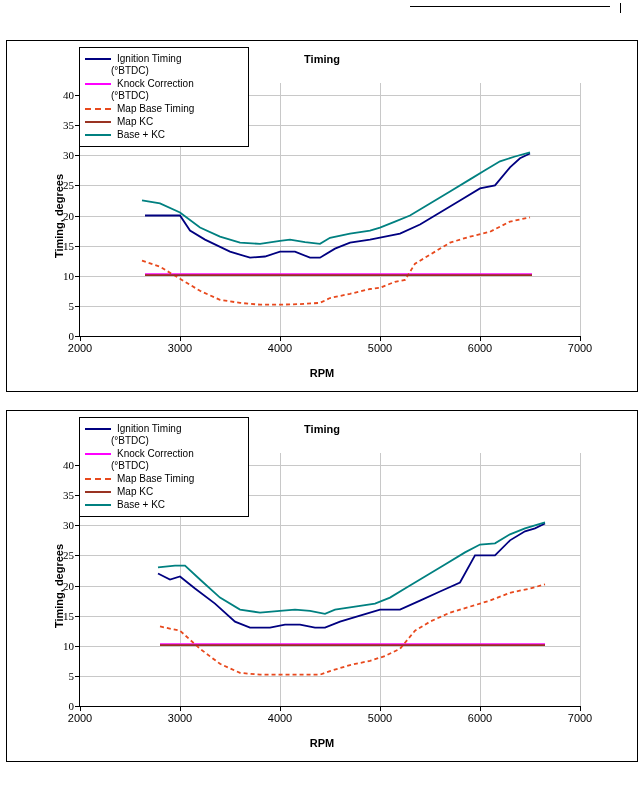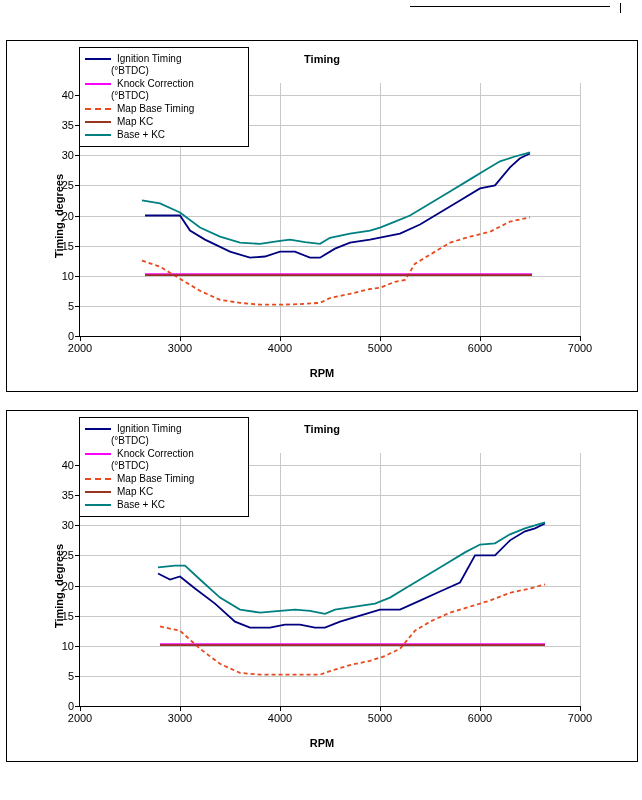--- a/index.html
+++ b/index.html
@@ -19,21 +19,21 @@
   #chart2{top:410px;}
 
   .plot-title{position:absolute;width:100%;text-align:center;top:12px;font-size:11px;font-weight:bold;color:#000;}
 
   
   .plot{position:absolute;left:72px;top:42px;width:500px;height:253px;border-left:1px solid #000;border-bottom:1px solid #000;}
   .gridline{position:absolute;left:0;width:100%;height:1px;background:#c8c8c8;}
   .gridline.axis0{background:#000;}
   .vgrid{position:absolute;top:0;height:100%;width:1px;background:#c8c8c8;}
 
-  .ytick{position:absolute;right:100%;margin-right:6px;transform:translateY(-50%);font-size:11px;color:#000;white-space:nowrap;}
+  .ytick{position:absolute;right:100%;margin-right:6px;transform:translateY(-50%);font-size:11px;color:#000;white-space:nowrap;font-family:Liberation Serif, serif;}
   .ytickmark{position:absolute;right:100%;width:5px;height:1px;background:#000;}
   .xtick{position:absolute;top:100%;margin-top:6px;transform:translateX(-50%);font-size:11px;color:#000;}
   .xtickmark{position:absolute;top:100%;width:1px;height:5px;background:#000;}
 
   .ylabel{position:absolute;left:10px;top:50%;transform:translateY(-50%) rotate(-90deg);transform-origin:center;font-size:11px;font-weight:bold;color:#000;white-space:nowrap;}
   .xlabel{position:absolute;width:100%;text-align:center;bottom:12px;font-size:11px;font-weight:bold;color:#000;}
 
   .legend{position:absolute;left:72px;top:6px;width:158px;border:1px solid #000;background:#fff;padding:4px 5px 5px 5px;}
   .legend-row{display:flex;align-items:center;height:13px;font-size:10px;color:#000;}
   .legend-swatch{width:26px;height:0;border-top-width:2px;border-top-style:solid;margin-right:6px;flex:0 0 26px;}

